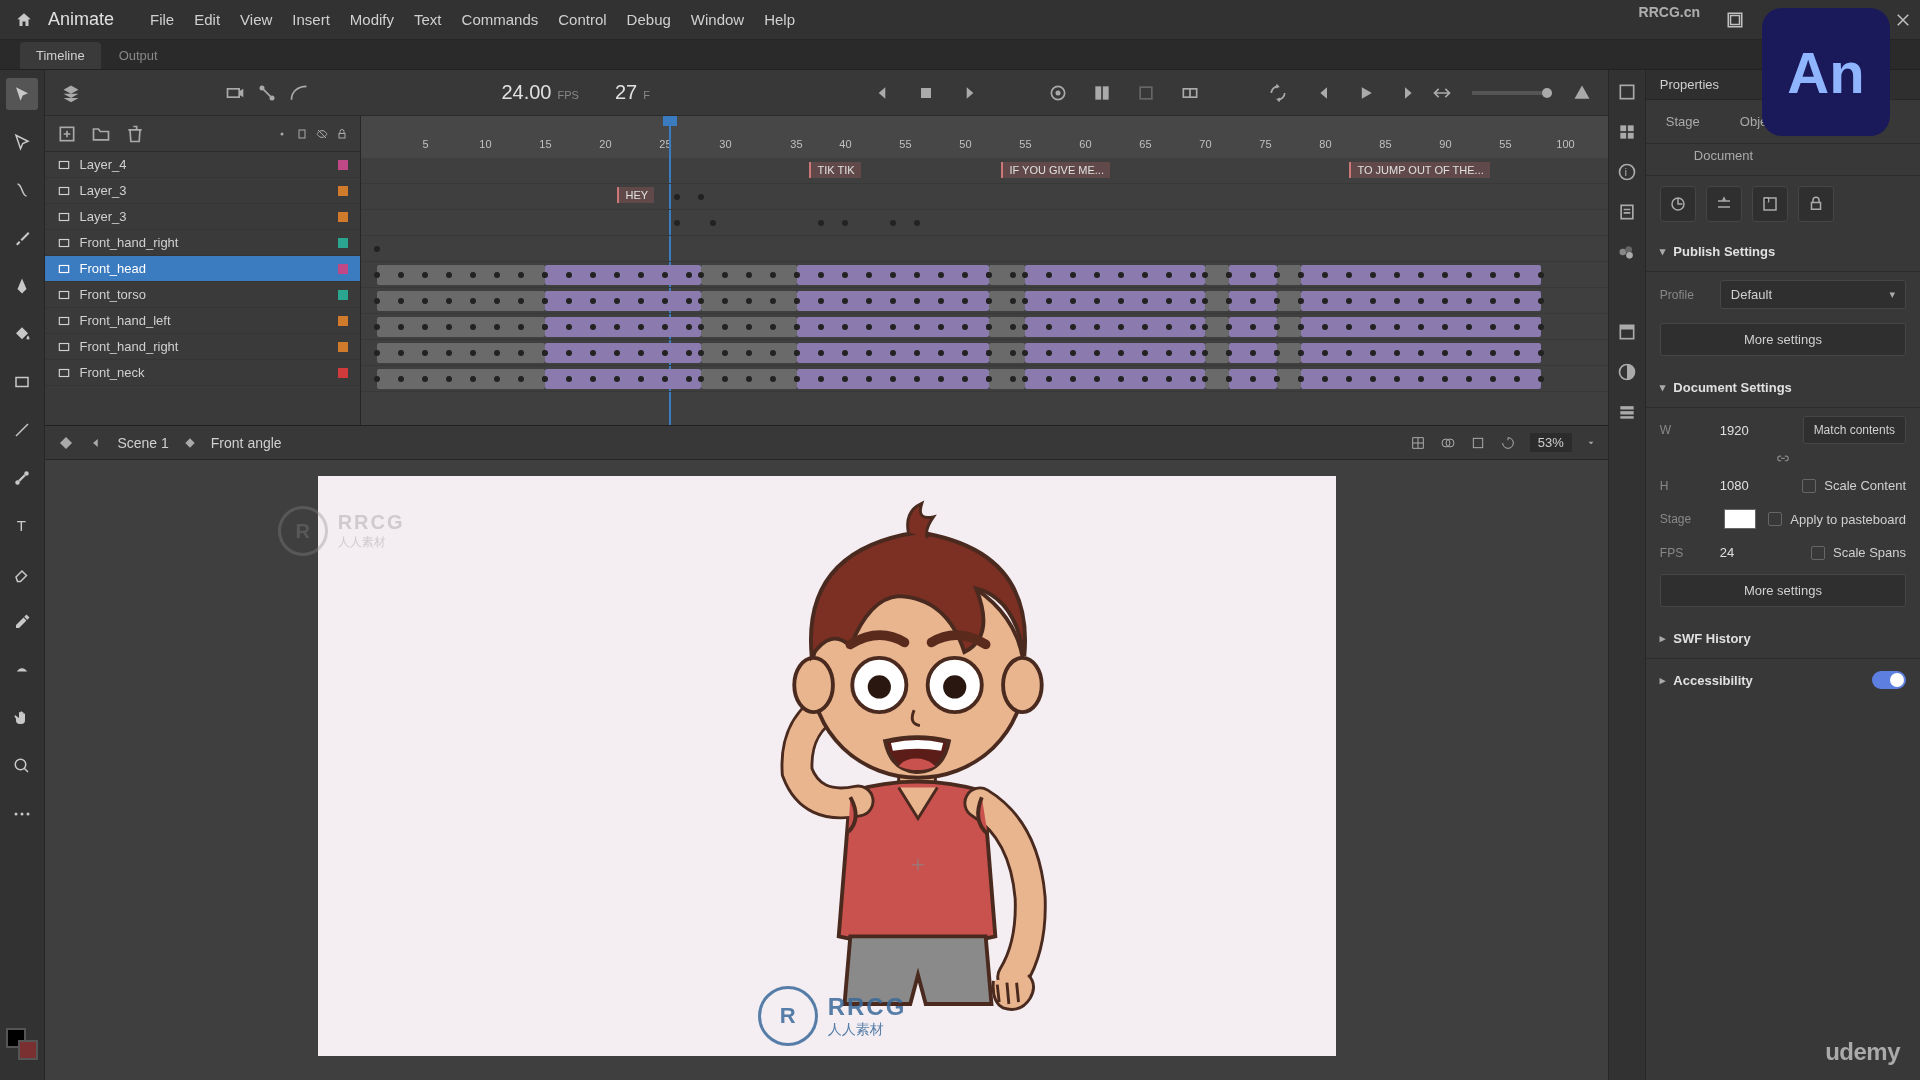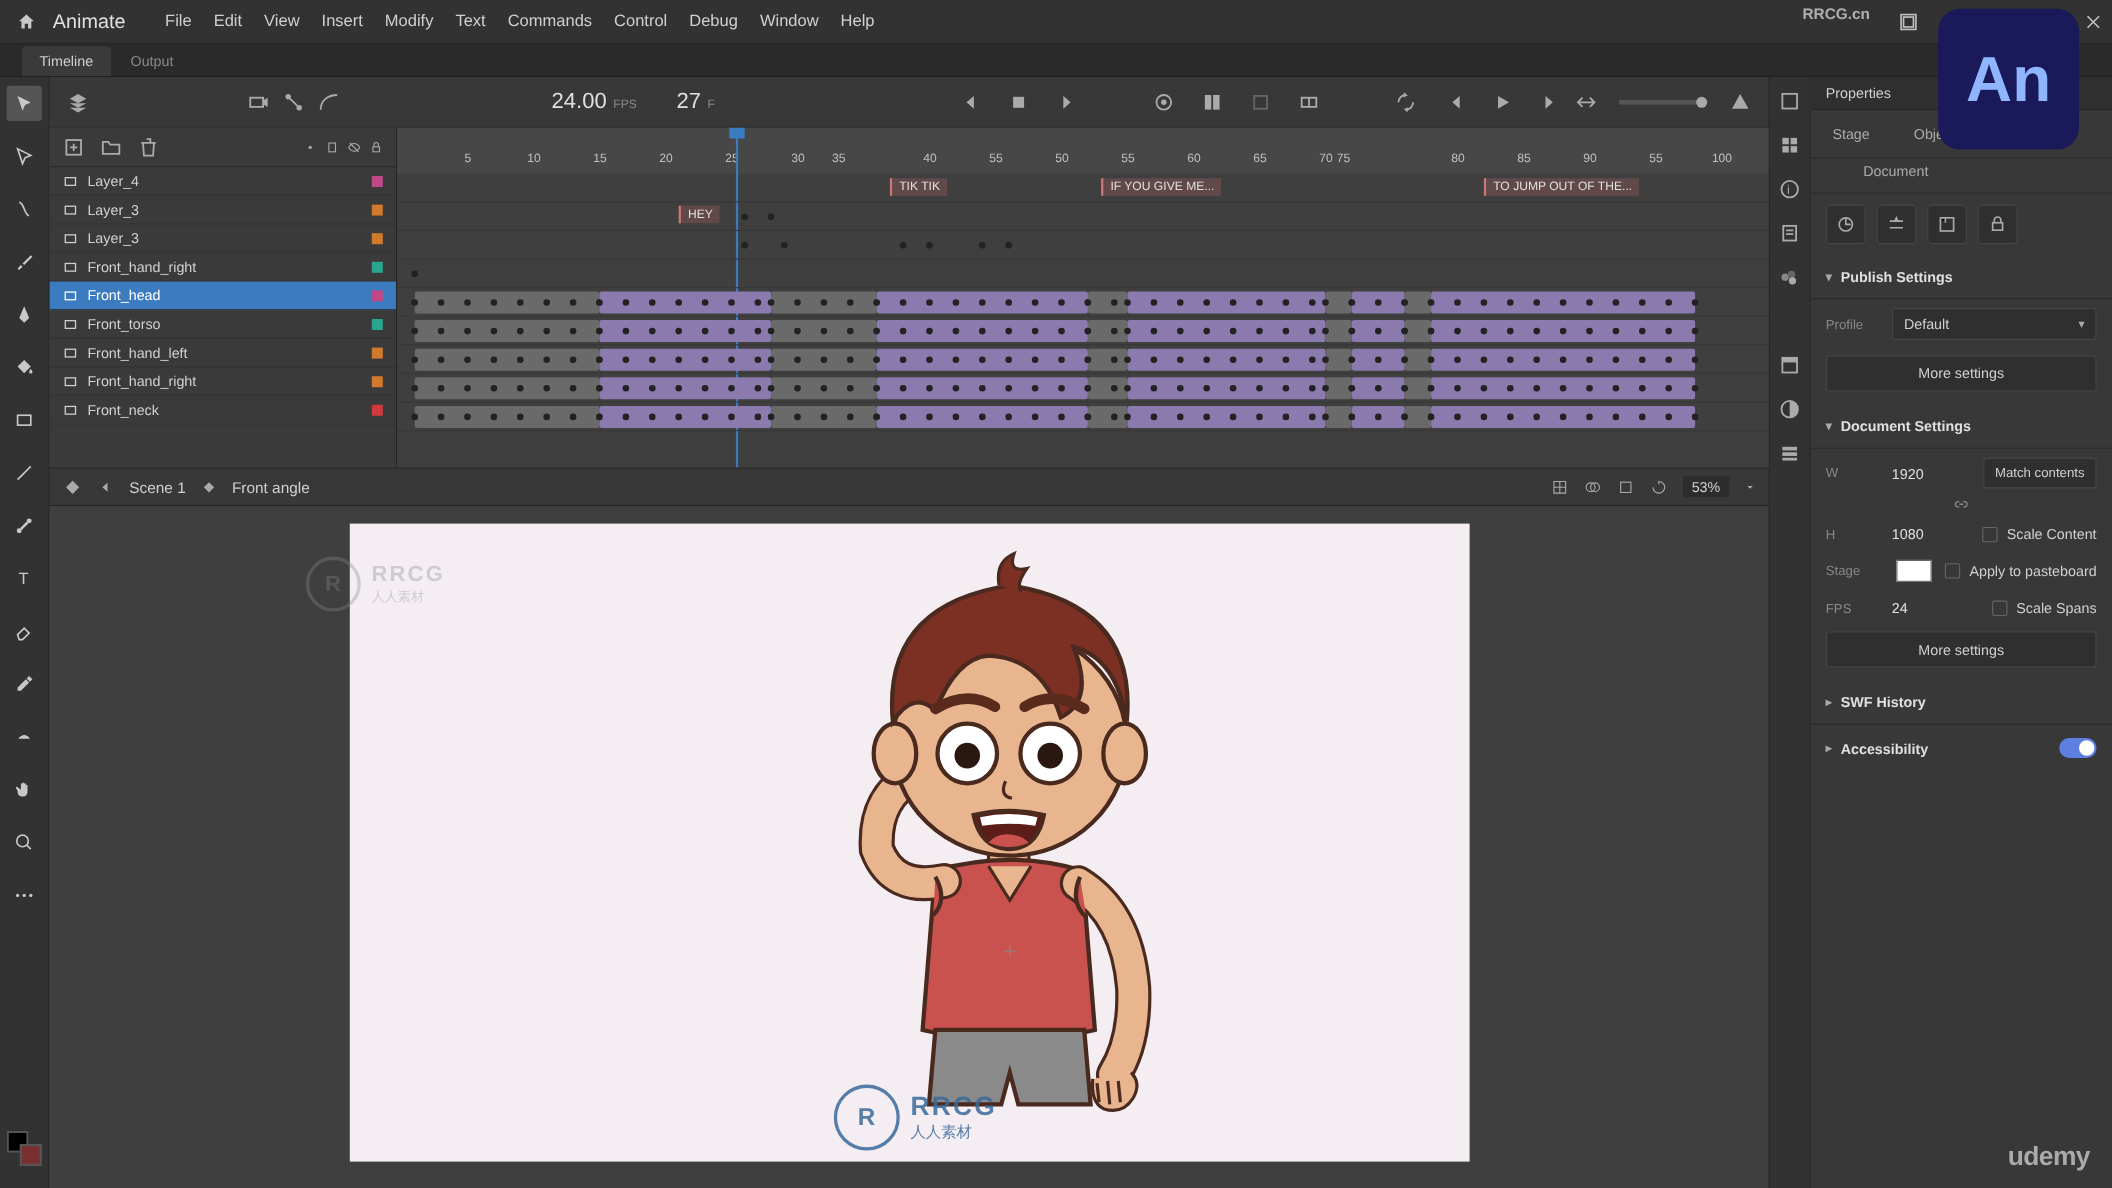--- a/index.html
+++ b/index.html
@@ -443,29 +443,29 @@
         </div>
 
         <div class="tracks">
           <div class="ruler" id="ruler">
               <div class="ruler-tick" style="left: 64px;">5</div>
               <div class="ruler-tick" style="left: 124px;">10</div>
               <div class="ruler-tick" style="left: 184px;">15</div>
               <div class="ruler-tick" style="left: 244px;">20</div>
               <div class="ruler-tick" style="left: 304px;">25</div>
               <div class="ruler-tick" style="left: 364px;">30</div>
-              <div class="ruler-tick" style="left: 401px;">35</div>
+              <div class="ruler-tick" style="left: 435px;">35</div>
               <div class="ruler-tick" style="left: 484px;">40</div>
               <div class="ruler-tick" style="left: 544px;">55</div>
               <div class="ruler-tick" style="left: 604px;">50</div>
               <div class="ruler-tick" style="left: 664px;">55</div>
               <div class="ruler-tick" style="left: 724px;">60</div>
               <div class="ruler-tick" style="left: 784px;">65</div>
               <div class="ruler-tick" style="left: 844px;">70</div>
-              <div class="ruler-tick" style="left: 860px;">75</div>
+              <div class="ruler-tick" style="left: 904px;">75</div>
               <div class="ruler-tick" style="left: 964px;">80</div>
               <div class="ruler-tick" style="left: 1024px;">85</div>
               <div class="ruler-tick" style="left: 1084px;">90</div>
               <div class="ruler-tick" style="left: 1144px;">55</div>
               <div class="ruler-tick" style="left: 1204px;">100</div>
             </div>
           <div class="playhead" style="left:308px">
               <div class="playhead-handle"></div>
             </div>
           <div id="track-rows">

